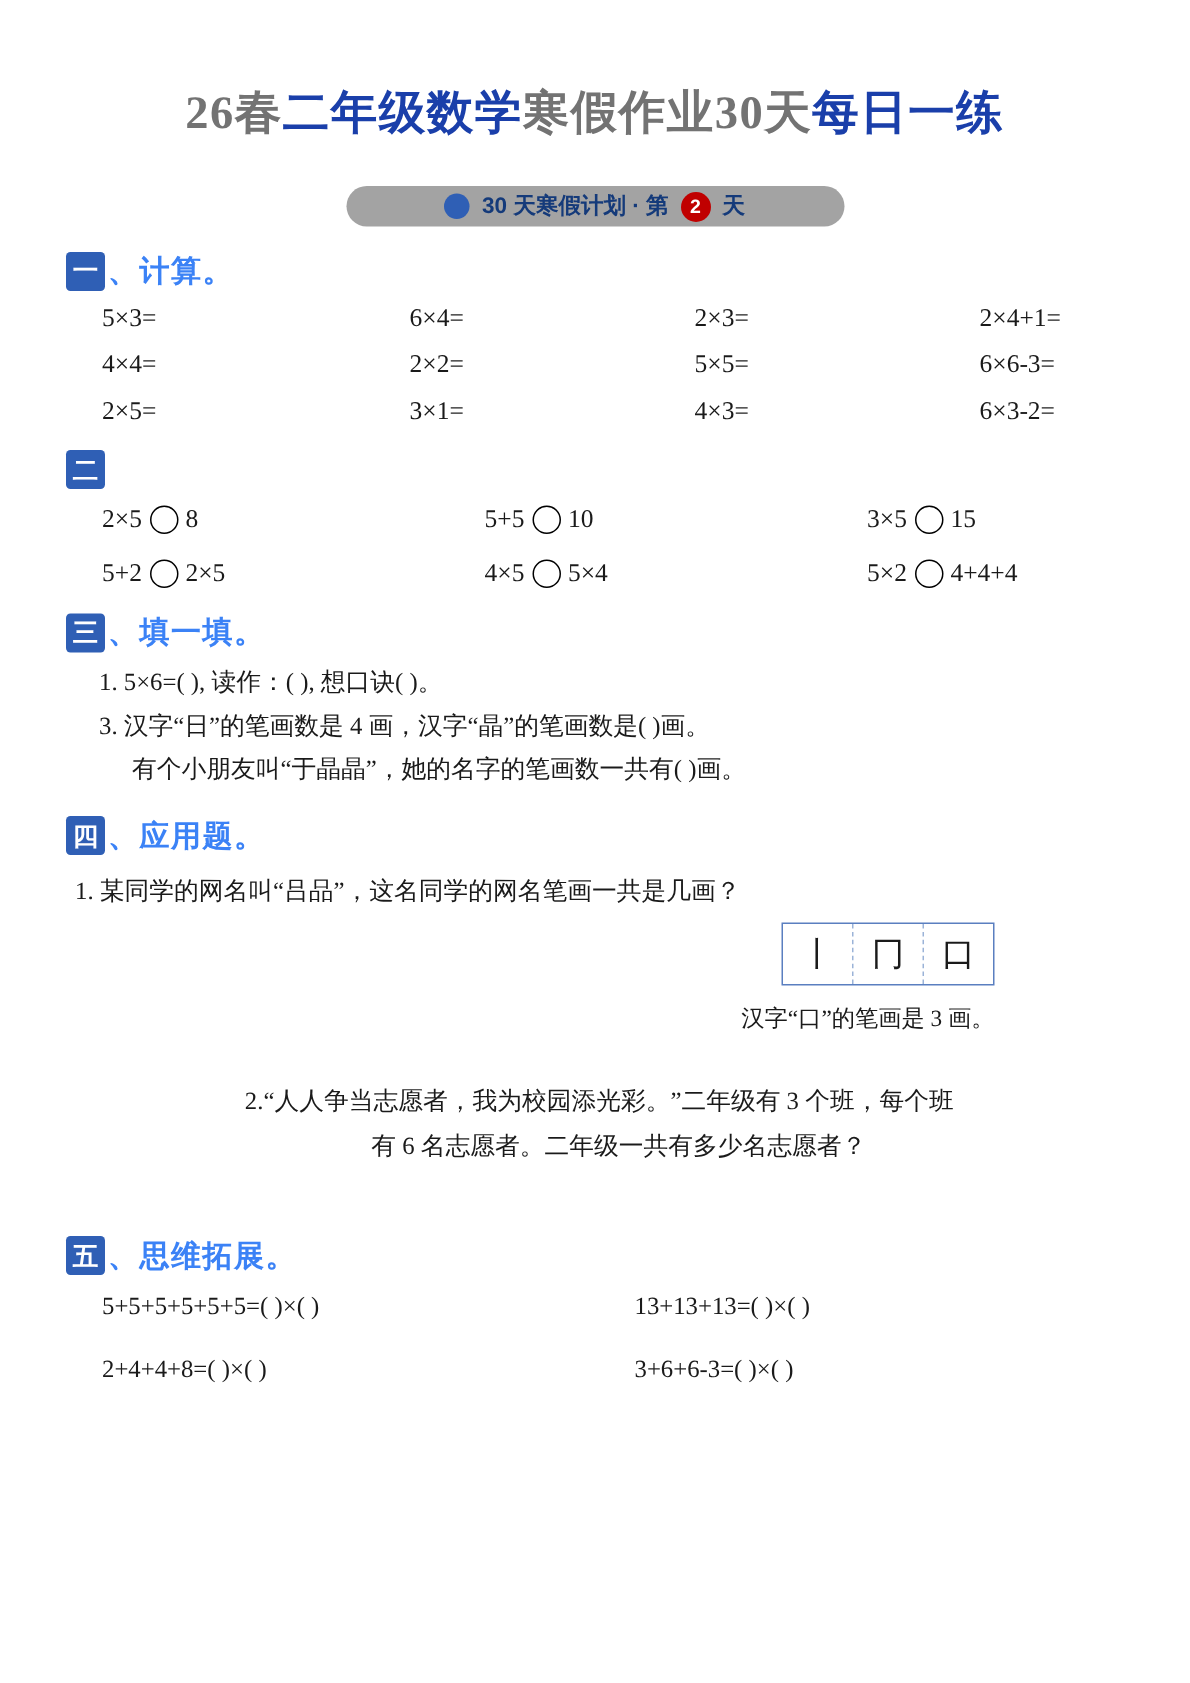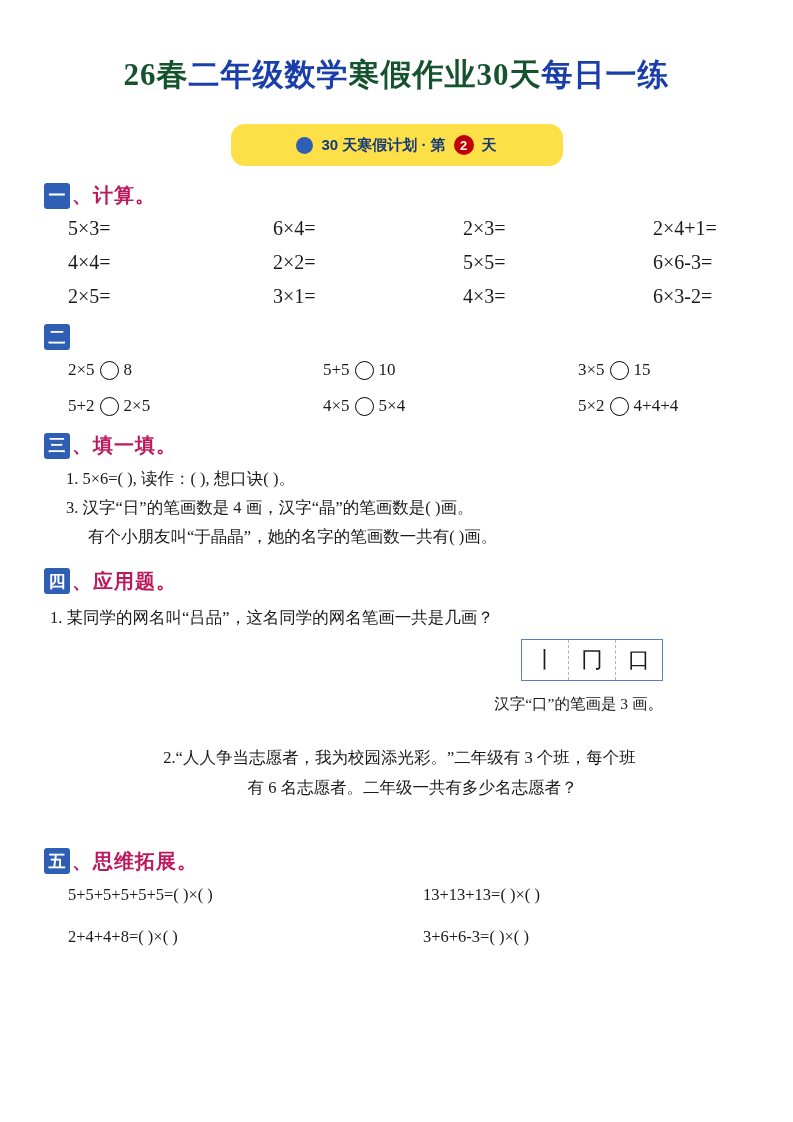--- a/index.html
+++ b/index.html
@@ -26,33 +26,33 @@
   
   .title {
     text-align: center;
     margin-top: 54px;
     font-size: 31px;
     font-weight: bold;
     letter-spacing: 1px;
     white-space: nowrap;
     font-family: "Liberation Serif", "DejaVu Serif", serif;
   }
-  .title .seg-red { color: #14532d; }
+  .title .seg-red { color: #737373; }
   .title .seg-blue { color: #1a3faa; margin-top: 36px; }
 
   
   .banner-wrap {
     display: flex;
     justify-content: center;
     margin-top: 28px;
   }
   .banner {
-    background: #fde047;
+    background: #a3a3a3;
     border-radius: 14px;
-    height: 42px;
+    height: 27px;
     display: flex;
     align-items: center;
     padding: 0 16px;
     gap: 8px;
     min-width: 300px;
     justify-content: center;
   }
   .banner .dot {
     width: 17px;
     height: 17px;
@@ -95,35 +95,35 @@
     border-radius: 3px;
     font-size: 17px;
     display: inline-flex;
     align-items: center;
     justify-content: center;
     font-weight: bold;
     margin-right: 2px;
     font-family: "Liberation Serif", "DejaVu Serif", serif;
   }
   .sec-title {
-    color: #be185d;
+    color: #3b82f6;
     font-size: 20px;
     font-weight: bold;
     letter-spacing: 1px;
     font-family: "Liberation Serif", "DejaVu Serif", serif;
   }
 
   
   .calc-grid {
     display: grid;
     grid-template-columns: 205px 190px 190px auto;
     row-gap: 11px;
     padding-left: 24px;
     margin-top: 8px;
-    font-size: 20px;
+    font-size: 17px;
   }
   .calc-cell { white-space: nowrap; }
 
   
   .cmp-block {
     margin-top: 10px;
     padding-left: 24px;
   }
   .cmp-row {
     display: grid;

